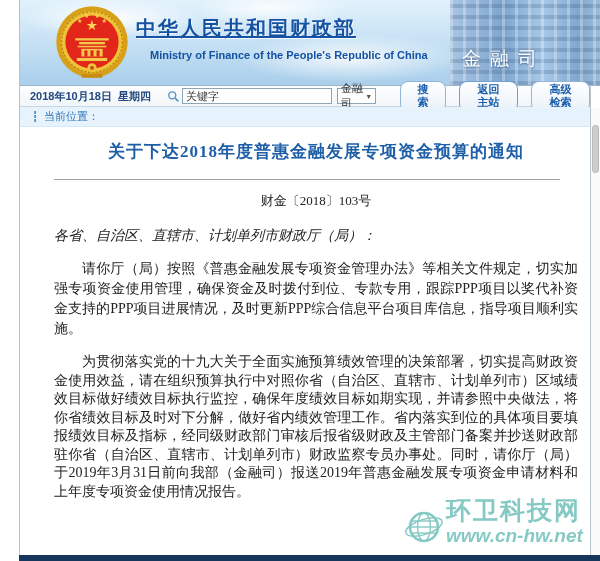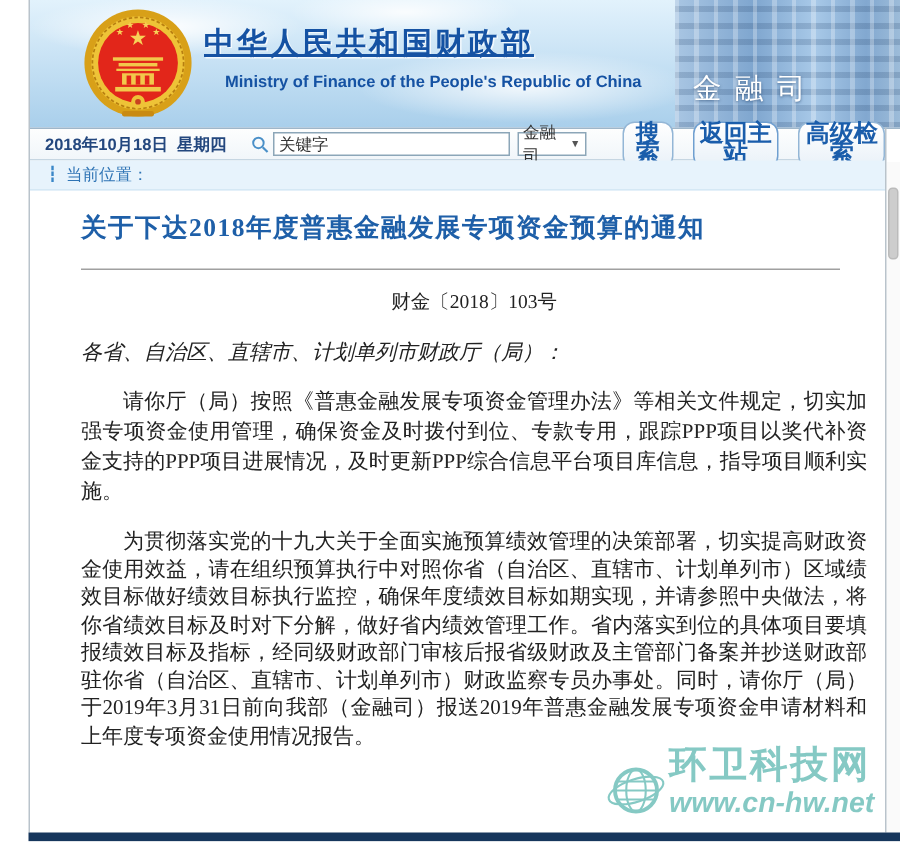--- a/index.html
+++ b/index.html
@@ -32,36 +32,36 @@
 
   
   .toolbar{position:absolute;left:20px;top:86px;width:570px;height:20px;display:flex;align-items:center;
     background:linear-gradient(180deg,#fdfefe,#f1f6fa);border-bottom:1px solid #c6d6e2;padding:0;}
   .tb-date{font-size:11px;font-weight:bold;color:#23477e;margin-left:10px;white-space:pre;}
   .search-icon{margin-left:16px;display:inline-flex;}
   .search-input{width:172px;height:14px;margin-left:2px;border:1px solid #8ca6b8;font-size:11px;color:#333;padding:0 3px;background:#fff;}
   .dept-select{width:44px;height:14px;margin-left:5px;border:1px solid #8ca6b8;background:#fff;font-size:11px;color:#333;
     display:inline-flex;align-items:center;justify-content:space-between;padding:0 3px;cursor:default;}
   .dept-select .caret{font-size:7px;color:#555;}
-  .btn{margin-left:13px;font-size:16px;font-weight:bold;color:#1a5dab;border:1px solid #93b6d6;border-radius:8px;
-    background:linear-gradient(180deg,#ffffff,#e9f1f8);padding:1px 0 2px;line-height:13px;cursor:pointer;}
+  .btn{margin-left:13px;font-size:11px;font-weight:bold;color:#1a5dab;border:1px solid #93b6d6;border-radius:8px;
+    background:linear-gradient(180deg,#ffffff,#e9f1f8);padding:1px 13px 2px;line-height:13px;cursor:pointer;}
   .btn.first{margin-left:24px;}
   .btn.home{border-color:#6f9fd0;}
 
   
   .breadcrumb{position:absolute;left:20px;top:107px;width:570px;height:19px;display:flex;align-items:center;
     background:#e7f3fc;border-bottom:1px solid #d5e8f5;font-size:11px;}
   .crumb-icon{color:#3a87c8;font-weight:bold;margin:0 6px 0 12px;font-size:10px;}
   .crumb-label{color:#2f74b5;}
   .crumb-path{color:#444;margin-left:6px;}
 
   
   .doc{position:absolute;left:20px;top:126px;width:570px;height:429px;overflow:hidden;
     padding:0 12px 0 34px;box-sizing:border-box;font-family:"Liberation Serif","DejaVu Serif",serif;}
-  .doc-title{margin:15px 0 0;font-size:17px;line-height:22px;font-weight:bold;color:#1e5fa8;text-align:left;letter-spacing:1px;}
+  .doc-title{margin:15px 0 0;font-size:17px;line-height:22px;font-weight:bold;color:#1e5fa8;text-align:center;letter-spacing:1px;}
   .doc-rule{border:none;border-top:1px solid #a0a0a0;margin:16px 18px 0 0;}
   .doc-number{margin-top:12px;font-size:13px;line-height:17px;color:#222;text-align:center;}
   .doc p{margin:13px 0 0;font-size:14px;line-height:20px;color:#222;text-indent:2em;text-align:justify;}
   .doc p.salutation{margin-top:17px;text-indent:0;font-style:italic;}
   .doc p.dense{line-height:18.5px;margin-top:14px;}
 
   
   .scrollbar{position:absolute;left:591px;top:108px;width:9px;bottom:6px;background:#fafafa;}
   .scroll-thumb{position:absolute;left:1px;top:17px;width:7px;height:48px;background:#cdcdcd;border:1px solid #bbb;border-radius:3px;box-sizing:border-box;}
 

